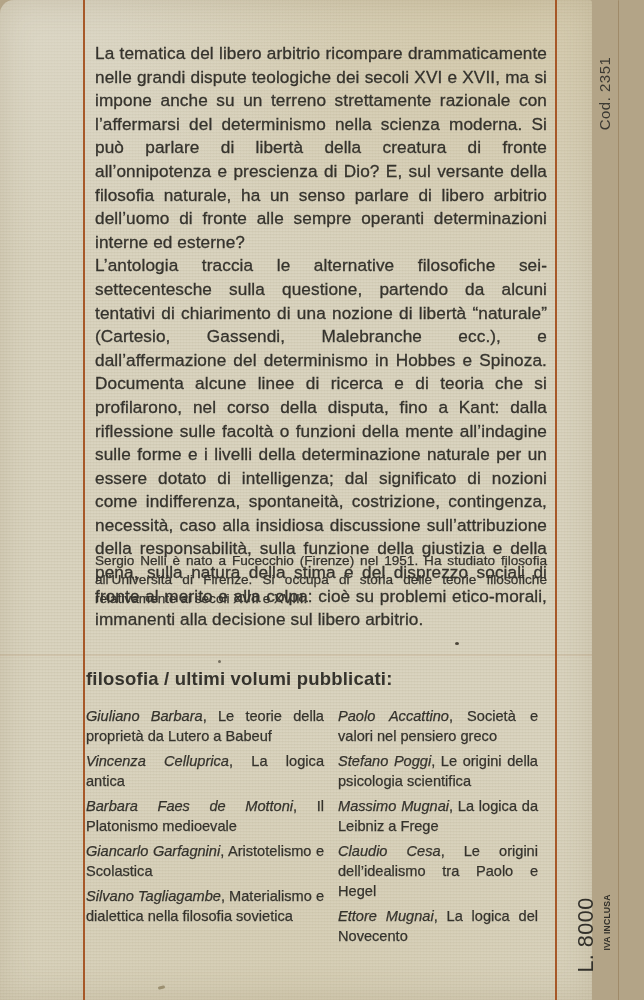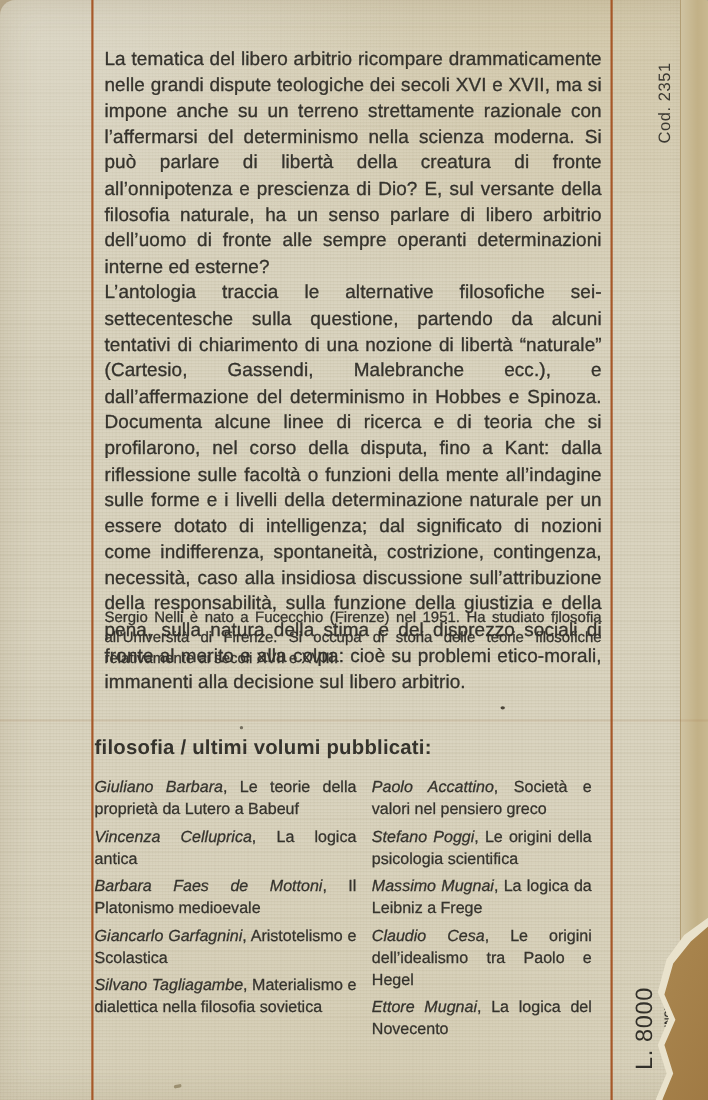--- a/index.html
+++ b/index.html
@@ -1,21 +1,21 @@
 <!DOCTYPE html>
 <html lang="it"><head>
 <meta charset="utf-8">
 <style>
   html,body{margin:0;padding:0;}
   body{
     width:644px;height:1000px;overflow:hidden;
     background:#b3a487;
     font-family:"Liberation Sans","DejaVu Sans",sans-serif;
   }
-  .photo{position:relative;width:644px;height:1000px;}
+  .photo{position:relative;width:592px;height:1000px;}
   .cover{
     position:absolute;inset:0;
     background-color:#d8d2bd;
     background-image:
       radial-gradient(120% 55% at 85% 0%, rgba(199,180,132,0.32), transparent 55%),
       radial-gradient(90% 40% at 5% 2%, rgba(222,218,204,0.5), transparent 60%),
       radial-gradient(110% 45% at 50% 100%, rgba(198,184,142,0.22), transparent 65%),
       repeating-linear-gradient(0deg, rgba(108,94,58,0.05) 0 1px, rgba(255,255,255,0.05) 1px 2px, transparent 2px 3px),
       repeating-linear-gradient(90deg, rgba(108,94,58,0.03) 0 1px, transparent 1px 3px);
     border-radius:14px 3px 0 0;

